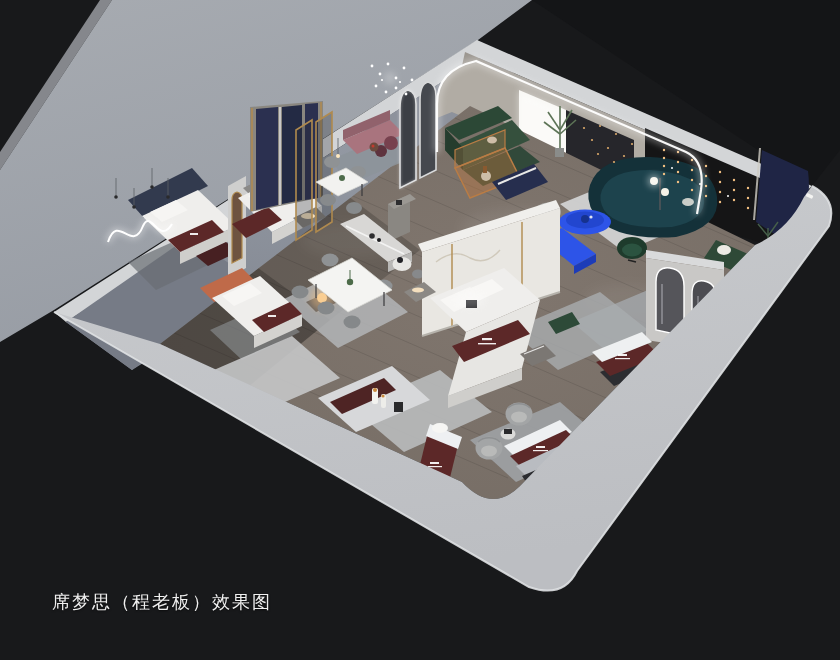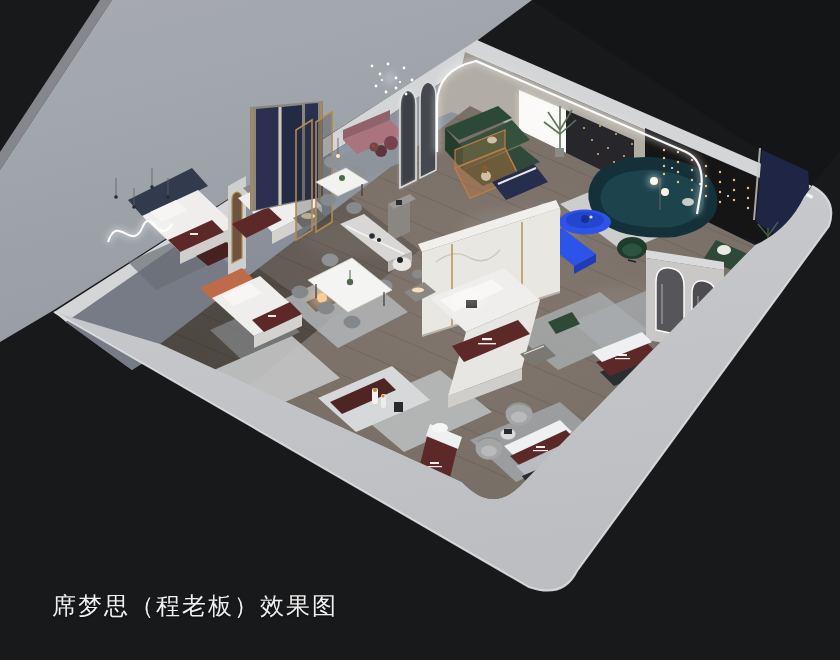--- a/index.html
+++ b/index.html
@@ -5,21 +5,21 @@
   html,body{margin:0;padding:0;background:#101012;}
   .stage{
     position:relative;width:840px;height:660px;overflow:hidden;
     background:var(--bg,#18191b);
     font-family:"Liberation Sans","DejaVu Sans",sans-serif;
   }
   .stage svg{position:absolute;left:0;top:0;}
   .caption{
     position:absolute;left:52px;top:590px;
     color:var(--caption_color,#f0f0f0);
-    font-size:24px;letter-spacing:2px;font-weight:500;
+    font-size:18px;letter-spacing:2px;font-weight:500;
     text-shadow:0 1px 2px rgba(0,0,0,.6);
     white-space:nowrap;
   }
 </style>
 </head>
 <body>
 
 <div class="stage">
 <svg width="840" height="660" viewBox="0 0 840 660">
   <defs>

